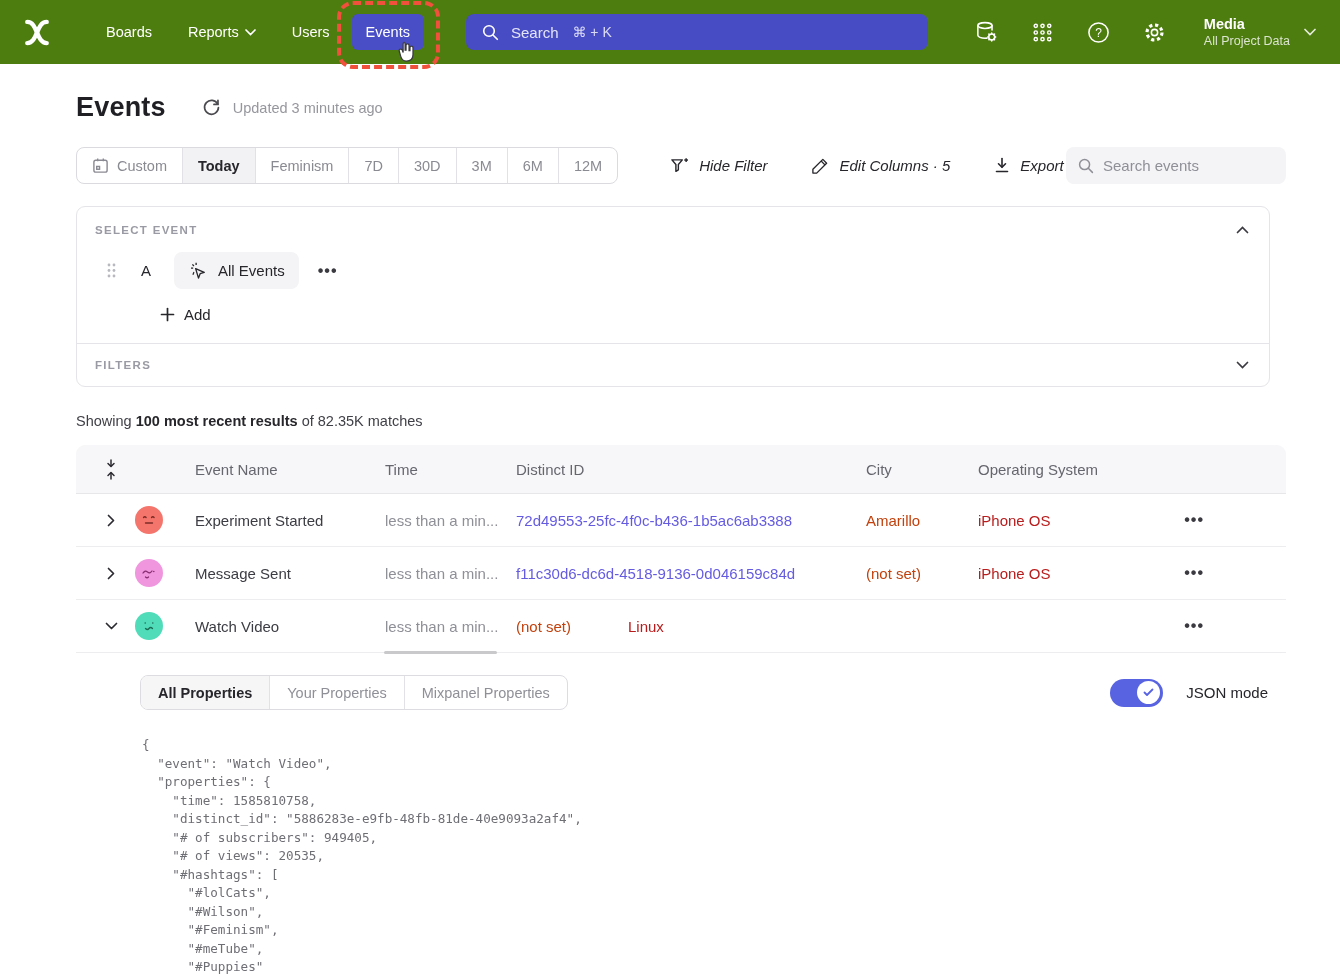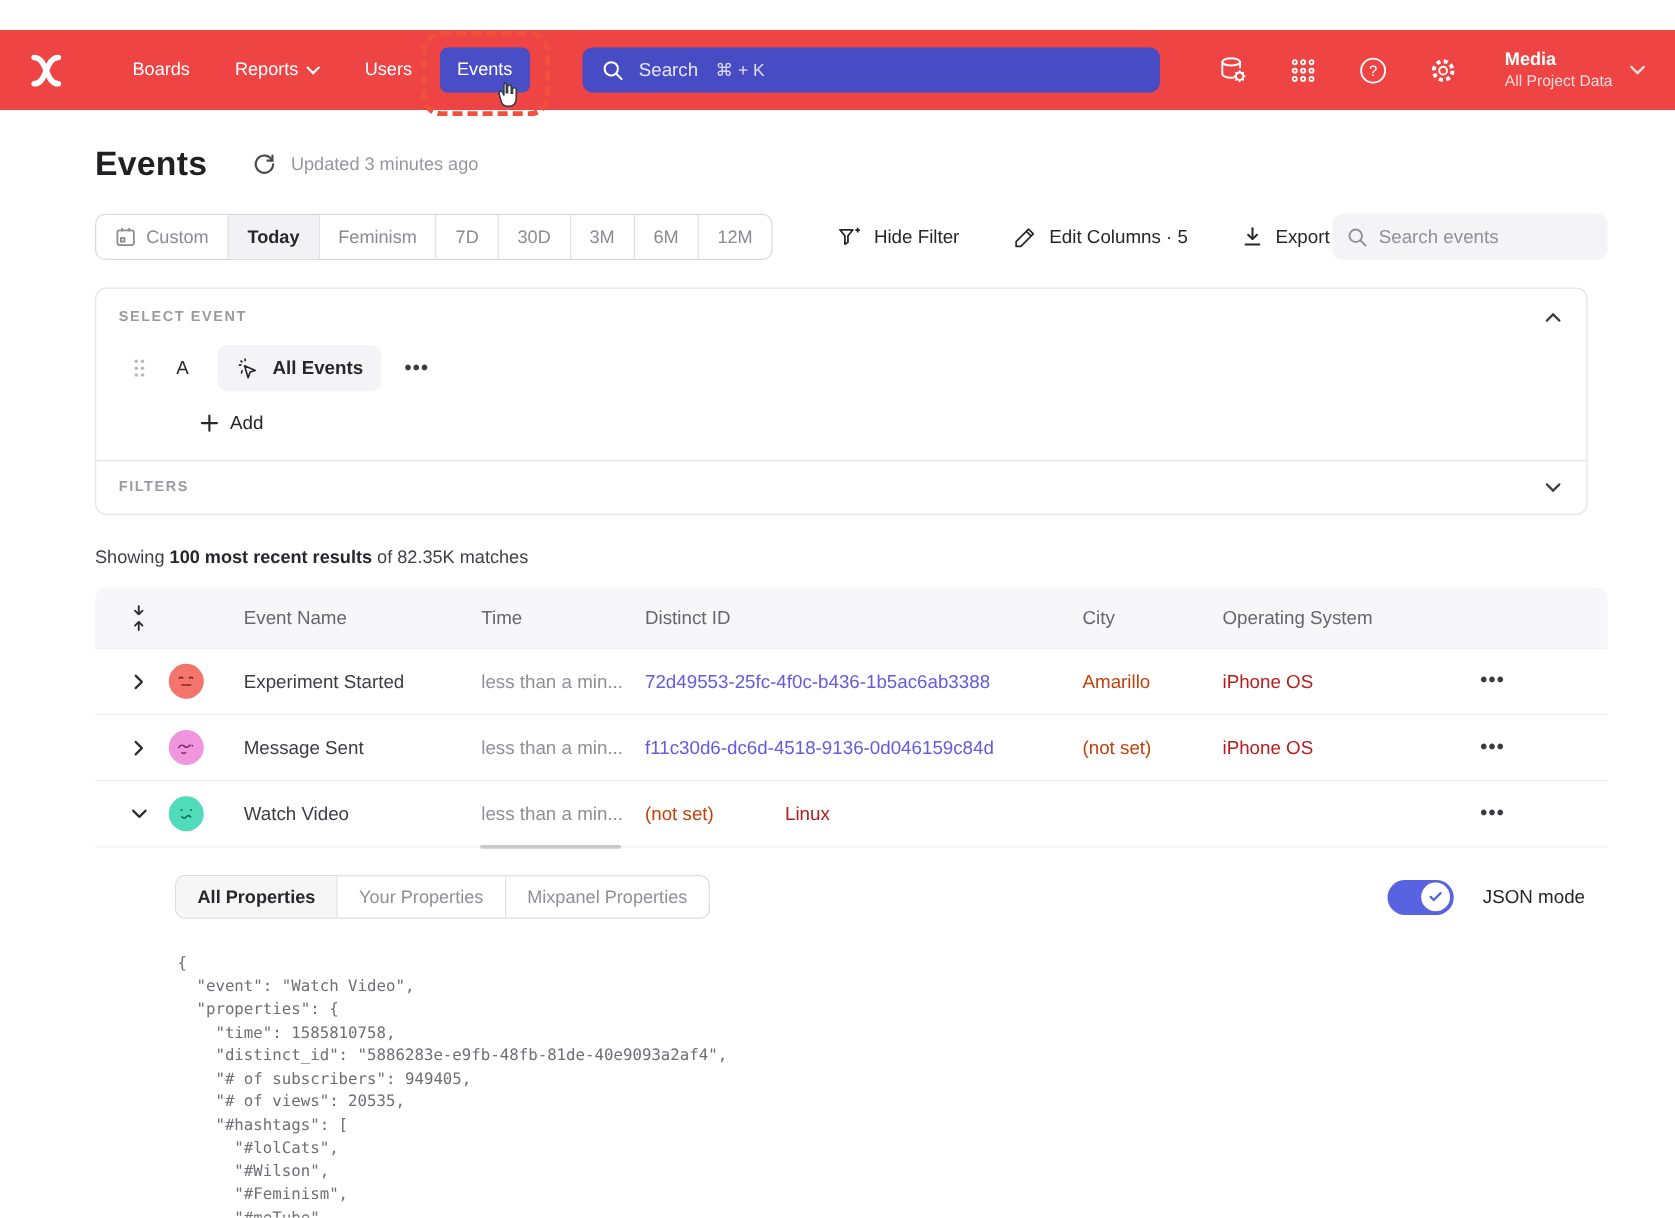--- a/index.html
+++ b/index.html
@@ -1,20 +1,20 @@
 <!DOCTYPE html>
 <html><head>
 <meta charset="utf-8">
 <style>
   * { box-sizing: border-box; margin: 0; padding: 0; }
   html,body { width:1340px; height:974px; overflow:hidden; background:#fff;
     font-family:"Liberation Sans", sans-serif; color:#26262B; }
 
   
-  .nav { height:64px; background:#ef4444; display:flex; align-items:center; padding:0 24px 0 22px; position:relative;margin-top:24px; }
+  .nav { height:64px; background:#4d7c0f; display:flex; align-items:center; padding:0 24px 0 22px; position:relative; }
   .nav-logo { display:flex; align-items:center; margin-right:40px; cursor:pointer; }
   .nav-items { display:flex; align-items:center; gap:8px; }
   .nav-item { color:#fff; font-size:14.5px; padding:10px 14px; border-radius:6px; display:flex; align-items:center; gap:6px; cursor:pointer; white-space:nowrap; }
   .nav-item.active { background:#494EC6; position:relative; }
   .annotation-wrap { position:relative; }
   .annotation-box { position:absolute; left:-15px; top:-13px; right:-16px; bottom:-19px;
     border:4px dashed #F0503C; border-radius:16px; pointer-events:none; z-index:5; }
   .hand-cursor { position:absolute; left:42px; top:26px; z-index:6; }
   .nav-search { margin-left:42px; width:462px; height:36px; background:#484CC4; border-radius:8px;
     display:flex; align-items:center; padding:0 16px; gap:12px; cursor:text; }
@@ -34,39 +34,39 @@
   .refresh-btn { margin-left:36px; cursor:pointer; display:flex; }
   .updated-text { margin-left:12px; color:#96969E; font-size:14.5px; }
 
   .toolbar-row { display:flex; align-items:center; margin-top:24px; width:1210px; }
   .seg-control { display:flex; border:1px solid #DBDBDF; border-radius:8px; height:37px; overflow:hidden; }
   .seg { display:flex; align-items:center; gap:8px; padding:0 15px; font-size:14.5px; color:#8A8A93;
     border-left:1px solid #E2E2E6; cursor:pointer; white-space:nowrap; }
   .seg:first-child { border-left:none; }
   .seg.selected { background:#F2F2F4; color:#26262B; font-weight:bold; }
   .tool-btns { display:flex; align-items:center; margin-left:52px; gap:44px; }
-  .tool-btn { display:flex; align-items:center; gap:10px; font-size:15px; color:#26262B; cursor:pointer; white-space:nowrap; }
+  .tool-btn { display:flex; align-items:center; gap:10px; font-size:15px; color:#26262B; cursor:pointer; white-space:nowrap;font-style:italic; }
   .search-events { margin-left:auto; width:220px; height:37px; background:#F4F4F6; border-radius:8px;
     display:flex; align-items:center; padding:0 12px; gap:9px; }
   .search-events input { border:none; outline:none; background:transparent; font-size:15px; color:#26262B;
     font-family:"Liberation Sans", sans-serif; width:160px; }
   .search-events input::placeholder { color:#8F8F98; }
 
   
   .query-card { width:1194px; margin-top:22px; border:1px solid #E5E5E9; border-radius:9px; }
   .qc-section { padding:17px 18px; }
   .qc-label-row { display:flex; align-items:center; justify-content:space-between; }
   .qc-label { font-size:11.5px; font-weight:bold; letter-spacing:1.3px; color:#9A9AA4; }
   .chev-btn { cursor:pointer; display:flex; padding:2px; }
   .event-row { display:flex; align-items:center; margin-top:16px; }
   .drag-handle { cursor:grab; display:flex; margin-left:12px; }
   .row-letter { font-size:15px; color:#26262B; margin:0 23px 0 25px; }
   .event-pill { display:flex; align-items:center; gap:9px; background:#F4F4F6; border-radius:8px;
     padding:8px 14px; cursor:pointer; }
-  .event-pill .lbl { font-size:15px; font-weight:bold; color:#26262B; }
+  .event-pill .lbl { font-size:15px; font-weight:normal; color:#26262B; }
   .more-dots { margin-left:19px; cursor:pointer; color:#3A3A40; font-weight:bold; letter-spacing:1px; font-size:16px; }
   .add-row { margin-top:17px; margin-left:65px; }
   .add-btn { display:inline-flex; align-items:center; gap:9px; font-size:15px; color:#26262B; cursor:pointer; }
   .qc-divider { border-top:1px solid #E5E5E9; }
 
   
   .results-line { margin-top:26px; font-size:14.5px; color:#3F3F47; }
   .results-line b { color:#26262B; }
 
   .table-card { width:1210px; margin-top:16px; }

